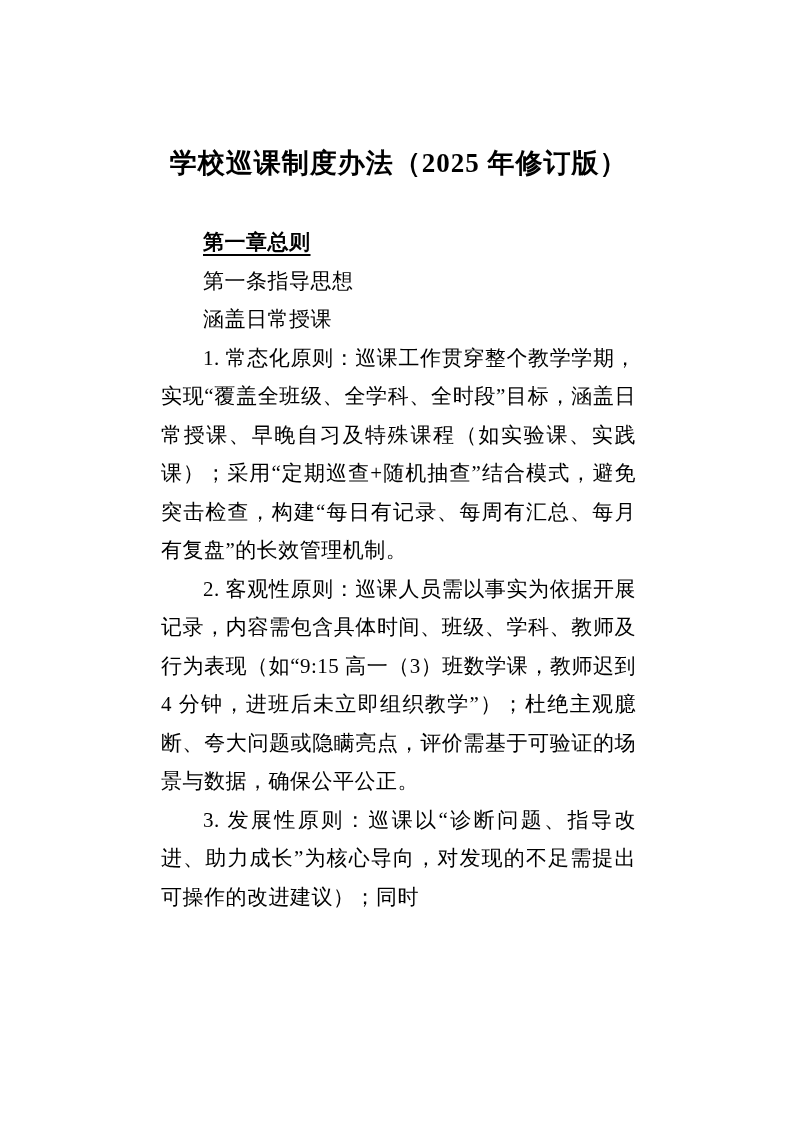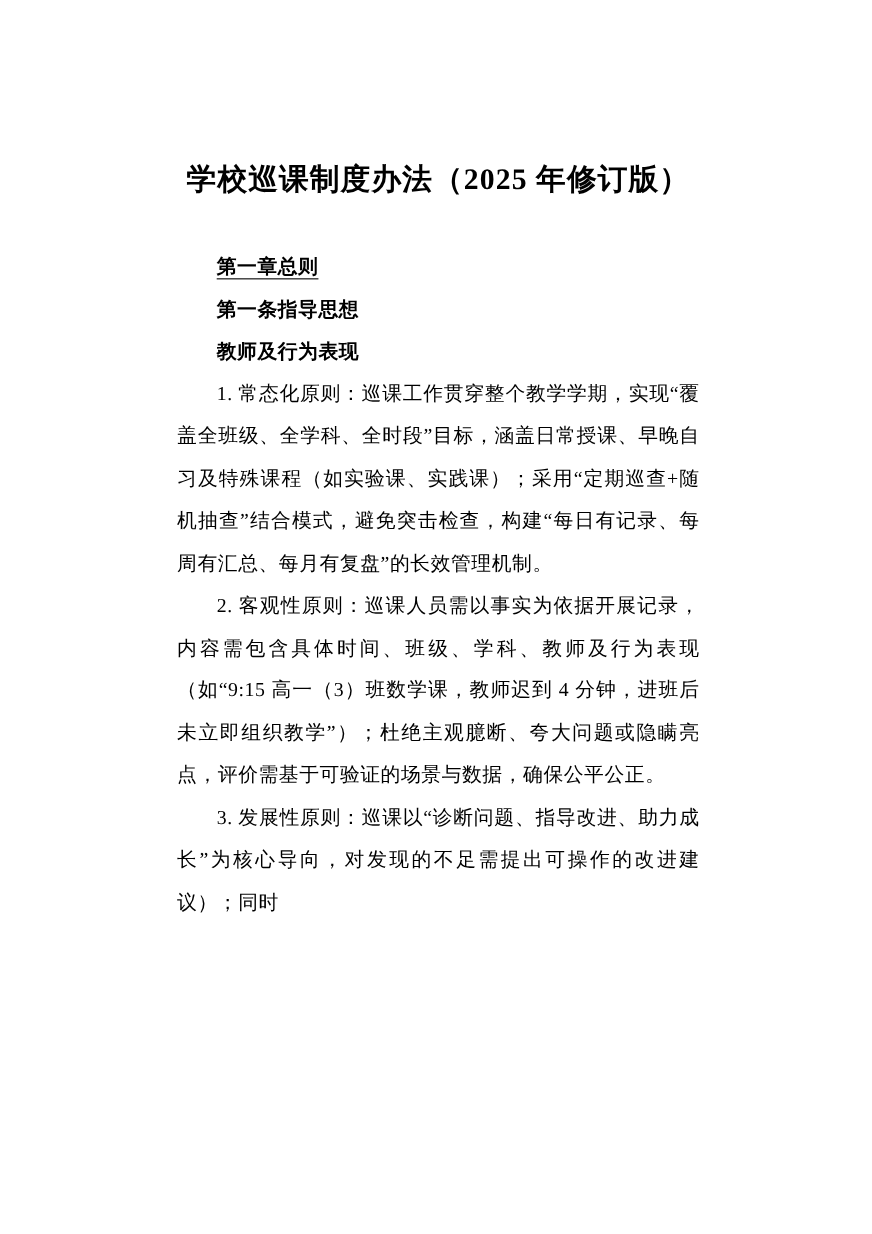--- a/index.html
+++ b/index.html
@@ -22,42 +22,42 @@
   .doc-title {
     text-align: center;
     font-size: 27px;
     font-weight: bold;
     letter-spacing: 1px;
     margin: 0 0 42px 0;
     line-height: 1.3;
   }
   .doc-body p {
     margin: 0;
-    font-size: 18px;
+    font-size: 21px;
     line-height: 38.5px;
     text-indent: 2em;
     text-align: justify;
     letter-spacing: 0.5px;
     word-break: break-all;
   }
   .doc-body p.chapter-heading span.txt {
     font-weight: bold;
     text-decoration: underline;
     text-underline-offset: 5px;
   }
   .doc-body p.subheading span.txt {
-    font-weight: bold;
+    font-weight: normal;
   }
 </style>
 </head>
 <body>
 
 <div class="page">
   <h1 class="doc-title">学校巡课制度办法（2025 年修订版）</h1>
   <div class="doc-body" id="doc-body">
       <p class="chapter-heading"><span class="txt">第一章总则</span></p>
       <p class="subheading"><span class="txt">第一条指导思想</span></p>
-      <p class="subheading"><span class="txt">教师及行为表现</span></p>
+      <p class="subheading"><span class="txt">涵盖日常授课</span></p>
       <p class="body"><span class="txt">1. 常态化原则：巡课工作贯穿整个教学学期，实现“覆盖全班级、全学科、全时段”目标，涵盖日常授课、早晚自习及特殊课程（如实验课、实践课）；采用“定期巡查+随机抽查”结合模式，避免突击检查，构建“每日有记录、每周有汇总、每月有复盘”的长效管理机制。</span></p>
       <p class="body"><span class="txt">2. 客观性原则：巡课人员需以事实为依据开展记录，内容需包含具体时间、班级、学科、教师及行为表现（如“9:15 高一（3）班数学课，教师迟到 4 分钟，进班后未立即组织教学”）；杜绝主观臆断、夸大问题或隐瞒亮点，评价需基于可验证的场景与数据，确保公平公正。</span></p>
       <p class="body"><span class="txt">3. 发展性原则：巡课以“诊断问题、指导改进、助力成长”为核心导向，对发现的不足需提出可操作的改进建议）；同时</span></p>
     </div>
 </div>
 
 </body></html>

